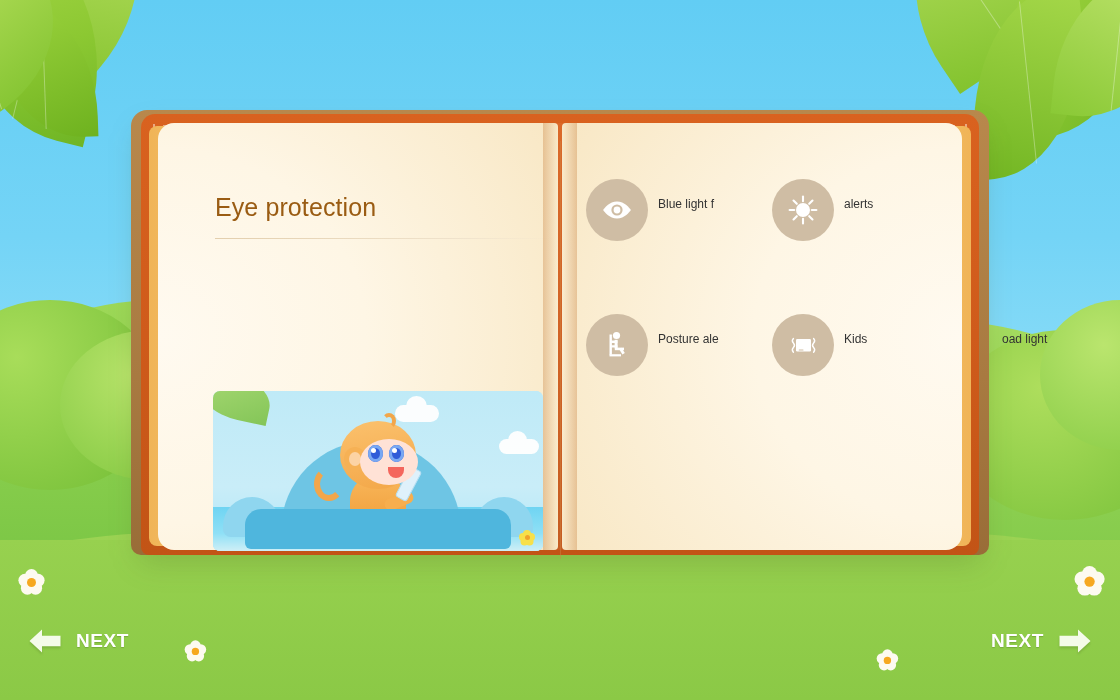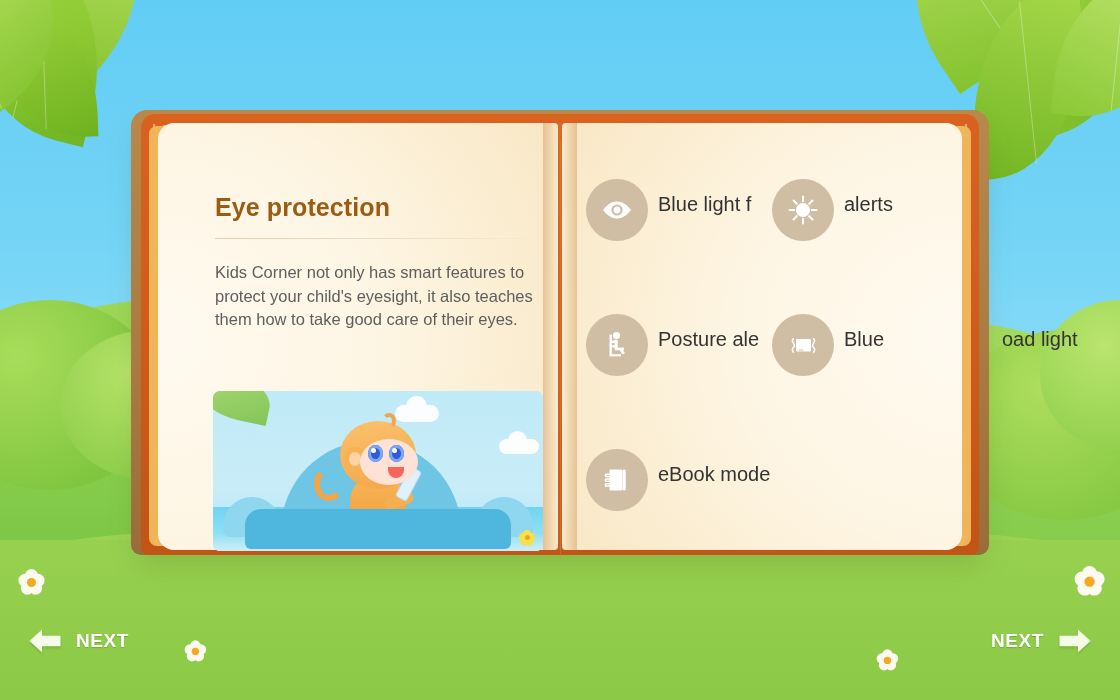--- a/index.html
+++ b/index.html
@@ -165,21 +165,21 @@
     pointer-events:none;
   }
   .spine-line {
     position:absolute; left:50%; top:18px; width:1px; height:418px;
     background:rgba(205,135,70,.45);
   }
 
   
   .left-inner { position:absolute; left:57px; top:70px; width:350px; }
   .page-title {
-    font-size:25px; font-weight:bold; color:#9a5c13; letter-spacing:.1px;
+    font-size:25px; font-weight:normal; color:#9a5c13; letter-spacing:.1px;
   }
   .title-rule {
     margin-top:16px; height:1px; width:340px;
     background:linear-gradient(90deg,#e3cfae,#efe2cb 70%,rgba(239,226,203,0));
   }
   .page-body {
     margin-top:22px; width:352px;
     font-size:16.5px; line-height:23.5px; color:#5e5e5e;
   }
   .illus {
@@ -265,21 +265,21 @@
   .feat-icon {
     position:absolute; left:0; top:0;
     width:62px; height:62px; border-radius:50%;
     background:#cfbda4;
     display:flex; align-items:center; justify-content:center;
     z-index:3;
   }
   .feat-icon svg { display:block; }
   .feat-label {
     position:absolute; left:72px; top:14px;
-    font-size:20px; line-height:22px; color:#333333;
+    font-size:12px; line-height:22px; color:#333333;
     white-space:nowrap;
     z-index:1;
   }
 
   
   .nav-btn {
     position:absolute; display:flex; align-items:center; gap:14px;
     cursor:pointer; user-select:none;
   }
   .nav-back { left:28px; top:626px; }
@@ -378,21 +378,20 @@
   <div class="cover">
     <div class="stitch-top"></div>
   </div>
   <div class="edge-l"></div>
   <div class="edge-r"></div>
 
   <div class="page page-left">
     <div class="left-inner">
       <div class="page-title">Eye protection</div>
       <div class="title-rule"></div>
-      <div class="page-body">Kids Corner not only has smart features to protect your child's eyesight, it also teaches them how to take good care of their eyes.</div>
     </div>
 
     <div class="illus">
       <div class="il-sky"></div>
       <div class="il-water"></div>
       <div class="il-leaf"></div>
       <div class="il-cloud cl1"></div>
       <div class="il-cloud cl2"></div>
       <div class="il-sofa-back"></div>
       <div class="il-arm arm-l"></div>
@@ -475,38 +474,24 @@
 
         <div class="feat">
           <div class="feat-icon">
             <svg width="34" height="34" viewBox="0 0 34 34" aria-hidden="true">
               <rect x="10" y="11" width="15" height="12.4" rx="1.2" fill="#ffffff"></rect>
               <rect x="12.6" y="21.6" width="5" height="0.9" rx="0.45" fill="#cfbda4"></rect>
               <path d="M7.4 10.4c-1.5 1.6-1.5 3 0 4.6s1.5 3 0 4.6 -1.5 3 0 4.6" stroke="#ffffff" stroke-width="1.4" fill="none" stroke-linecap="round"></path>
               <path d="M27.6 10.4c1.5 1.6 1.5 3 0 4.6s-1.5 3 0 4.6 1.5 3 0 4.6" stroke="#ffffff" stroke-width="1.4" fill="none" stroke-linecap="round"></path>
             </svg>
           </div>
-          <div class="feat-label">Blue</div>
+          <div class="feat-label">Kids</div>
           <div class="feat-label" style="left:230px;">oad light</div>
         </div>
 
-        <div class="feat">
-          <div class="feat-icon">
-            <svg width="34" height="34" viewBox="0 0 34 34" aria-hidden="true">
-              <rect x="9.5" y="6.5" width="13" height="21" rx="1.2" fill="#ffffff"></rect>
-              <rect x="22.6" y="6.5" width="3.2" height="21" rx="1.2" fill="#ffffff"></rect>
-              <g stroke="#ffffff" stroke-width="1.5" fill="none" stroke-linecap="round">
-                <path d="M9.5 11.2H6.4a1.1 1.1 0 0 0 0 2.2h3.1"></path>
-                <path d="M9.5 16H6.4a1.1 1.1 0 0 0 0 2.2h3.1"></path>
-                <path d="M9.5 20.8H6.4a1.1 1.1 0 0 0 0 2.2h3.1"></path>
-              </g>
-            </svg>
-          </div>
-          <div class="feat-label">eBook mode</div>
-        </div>
 
       </div>
     </div>
   </div>
 
   <div class="spine">
     <div class="spine-line"></div>
   </div>
 </div>
 

